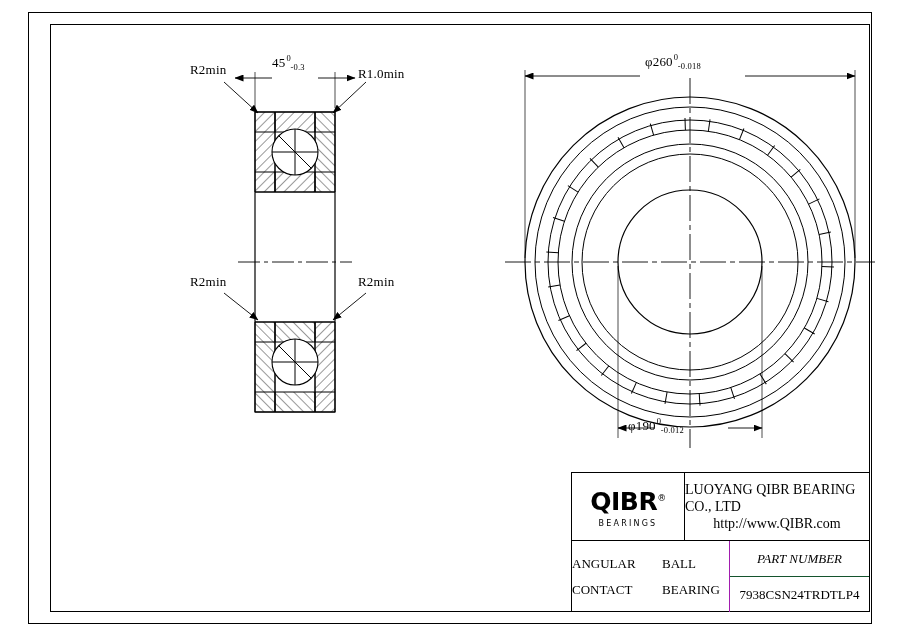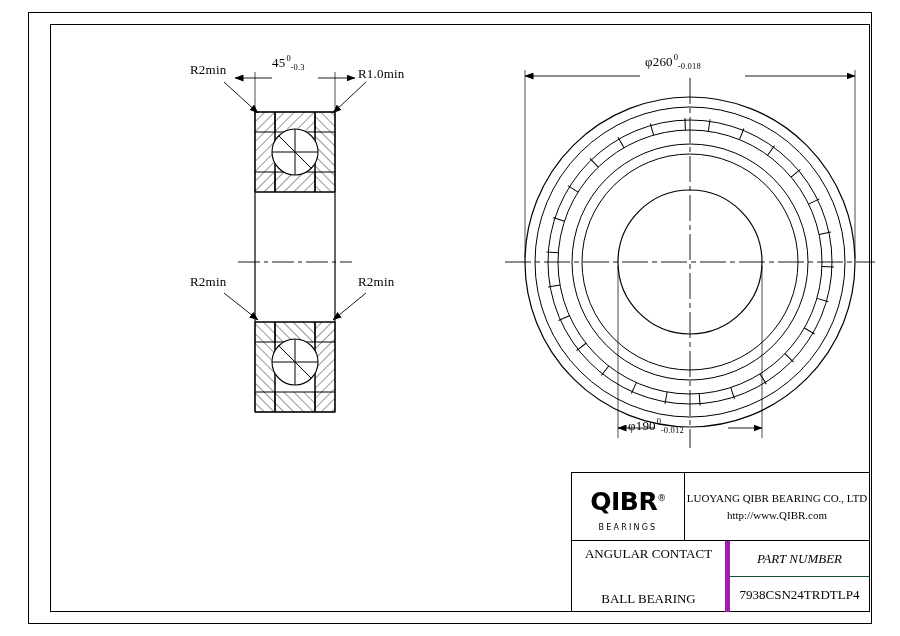--- a/index.html
+++ b/index.html
@@ -99,57 +99,57 @@
     display: flex;
     flex-direction: column;
     align-items: center;
     justify-content: center;
   }
   .logo-main {
     font-family: "DejaVu Sans", sans-serif;
     font-weight: bold;
     font-size: 25px;
     letter-spacing: -0.5px;
-    line-height: 34px;
+    line-height: 27px;
     position: relative;
   }
   .logo-reg {
     font-size: 9px;
     vertical-align: super;
     font-weight: normal;
   }
   .logo-sub {
     font-family: "DejaVu Sans", sans-serif;
     font-size: 8px;
     letter-spacing: 2.2px;
     margin-top: 4px;
   }
   .tb-company {
     flex: 1;
     display: flex;
     flex-direction: column;
     align-items: center;
     justify-content: center;
-    font-size: 11px;
+    font-size: 14px;
     line-height: 17px;
   }
   .tb-row2 {
     position: absolute;
     left: 0; top: 68px;
     width: 100%;
     height: 71px;
     display: flex;
   }
   .tb-desc {
     width: 158px;
     height: 100%;
-    border-right: 5px solid #a21caf;
-    box-sizing: border-box;
-    display: flex;
-    flex-direction: column;
+    border-right: 1px solid #a21caf;
+    box-sizing: border-box;
+    display: flex;
+    flex-direction: row;
     align-items: center;
     justify-content: space-between;
     font-size: 13px;
     line-height: 26px;
   }
   .tb-part {
     flex: 1;
     display: flex;
     flex-direction: column;
     box-sizing: border-box;

